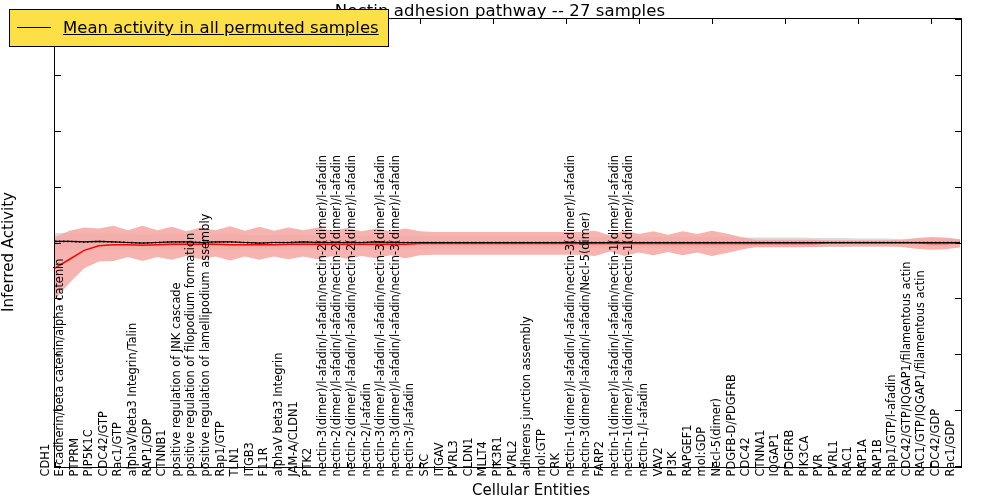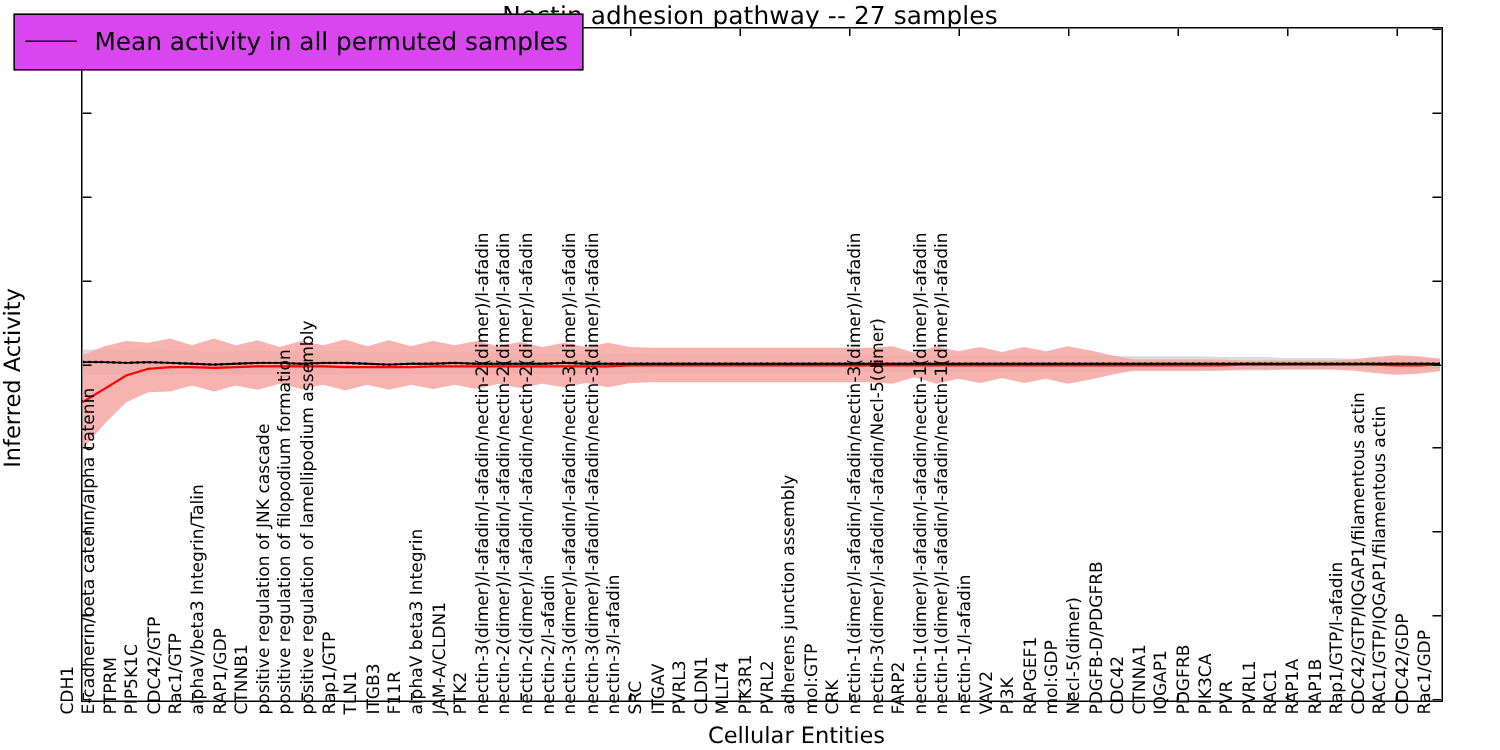--- a/index.html
+++ b/index.html
@@ -25,22 +25,22 @@
   .xtickmark.b{top:auto;bottom:0;}
   #xlabel{position:absolute;left:0;bottom:1px;width:1000px;text-align:center;
           font-size:15px;margin-left:31px;}
 
   
   .catlab{position:absolute;bottom:6px;font-size:11.4px;white-space:nowrap;
           transform-origin:left bottom;transform:rotate(-90deg);
           line-height:11.4px;}
 
   
-  #legend{position:absolute;left:9px;top:9px;background:#d946ef;
-          border:1.1px solid #000;padding:5px 9px 6px 7px;z-index:40;}
+  #legend{position:absolute;left:9px;top:9px;background:#fde047;
+          border:1.1px solid #000;padding:5px 9px 6px 7px;z-index:40;text-decoration:underline;}
   .legrow{display:flex;align-items:center;height:25px;}
   .legline{width:34px;height:0;border-top:1.6px solid #000;margin-right:12px;}
   .legline.red{border-top-color:#ff0000;}
   .legtxt{font-size:16.5px;}
 
   svg{display:block;}
 </style>
 </head>
 <body>
 

